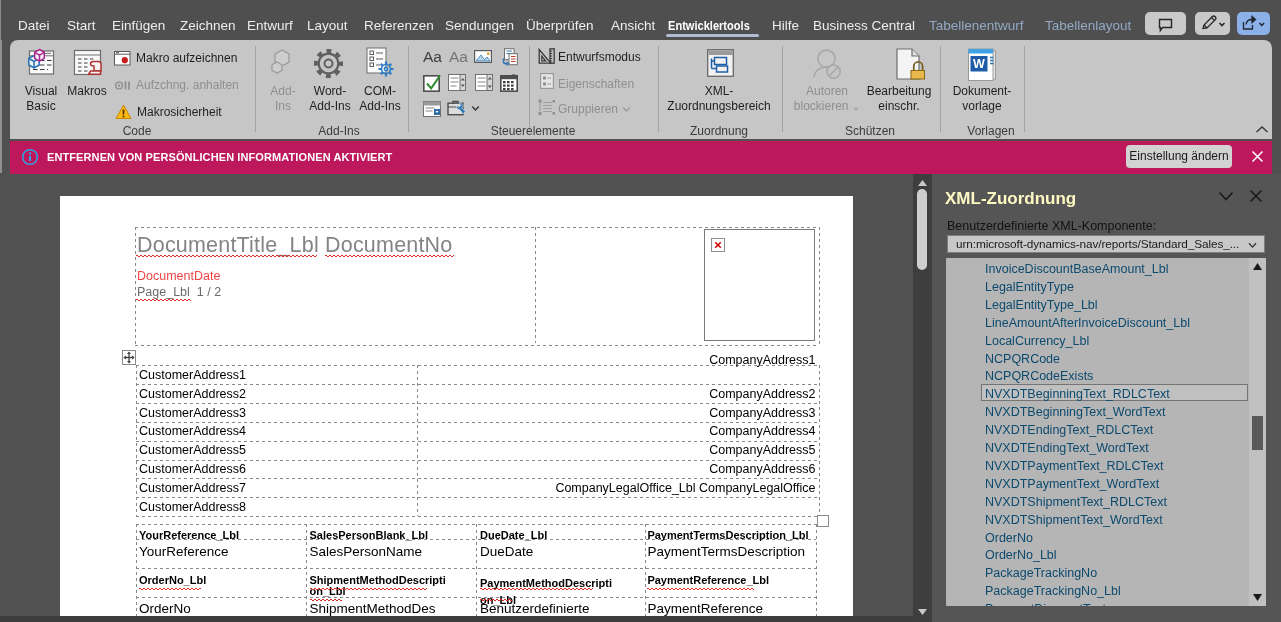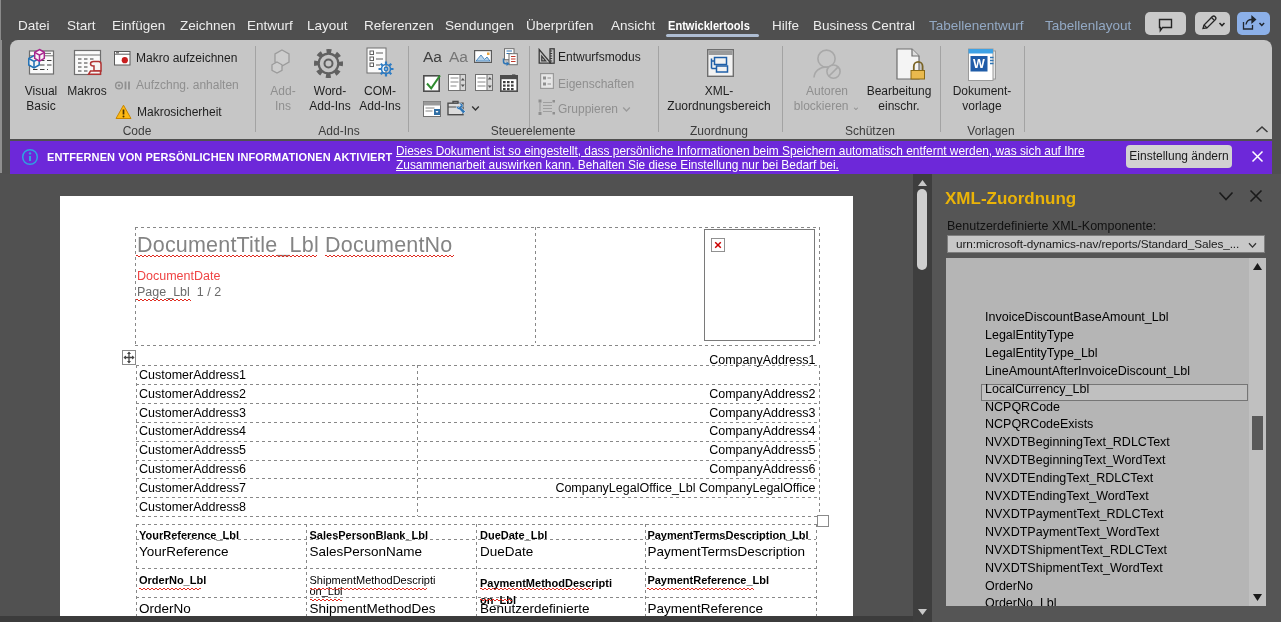--- a/index.html
+++ b/index.html
@@ -14,39 +14,39 @@
 
 #ribbon{position:absolute;left:10px;top:40px;width:1262px;height:99px;background:#c6c6c6;border-radius:8px 8px 0 0;}
 .glabel{position:absolute;top:84px;font-size:12px;color:#3c3c3c;text-align:center;transform:translateX(-50%);white-space:nowrap;}
 .gdiv{position:absolute;top:6px;height:86px;width:1px;background:#a3a3a3;}
 .biglabel{position:absolute;font-size:12px;color:#1f1f1f;text-align:center;transform:translateX(-50%);line-height:14.5px;white-space:nowrap;}
 .biglabel.dis{color:#8f8f8f;}
 .smtext{position:absolute;font-size:12px;color:#1f1f1f;white-space:nowrap;}
 .smtext.dis{color:#8f8f8f;}
 .icon{position:absolute;}
 
-#msgbar{position:absolute;left:10px;top:141px;width:1262px;height:44px;background:#6d28d9;border-radius:0 0 8px 8px;}
+#msgbar{position:absolute;left:10px;top:141px;width:1262px;height:44px;background:#be185d;border-radius:0 0 8px 8px;}
 #msgbar .strong{position:absolute;left:37px;top:9.5px;font-size:11px;font-weight:bold;color:#fff;letter-spacing:.1px;}
 #msgbar .lnk{position:absolute;left:386px;top:2.5px;font-size:11.9px;color:#fff;line-height:14px;text-decoration:underline;width:700px;}
 #msgbtn{position:absolute;left:1116px;top:4px;width:106px;height:23px;background:#d2d2d2;border-radius:4px;font-size:12px;color:#1a1a1a;text-align:center;line-height:23px;}
 
 #main{position:absolute;left:0;top:174px;width:1281px;height:448px;background:#515151;}
 #page{position:absolute;left:60px;top:22px;width:793px;height:419.5px;background:#fff;overflow:hidden;padding-left:6px;}
 .dashv{position:absolute;width:1px;background-image:linear-gradient(#888 58%, transparent 58%);background-size:1px 6px;}
 .dashh{position:absolute;height:1px;background-image:linear-gradient(90deg,#888 58%, transparent 58%);background-size:6px 1px;}
 .doctxt{position:absolute;color:#000;font-size:12.5px;white-space:nowrap;}
 .sq{position:absolute;height:4px;}
 
 #vscroll{position:absolute;left:913px;top:0px;width:19px;height:448px;background:#3e3e3e;}
 #pane{position:absolute;left:932px;top:0px;width:349px;height:448px;background:#555555;}
-#pane .title{position:absolute;left:13px;top:15px;font-size:17px;font-weight:bold;color:#eab308;}
+#pane .title{position:absolute;left:13px;top:15px;font-size:17px;font-weight:bold;color:#fef9c3;}
 #pane .lbl{position:absolute;left:15px;top:45px;font-size:12.5px;color:#111;}
 #dropd{position:absolute;left:15px;top:61px;width:318px;height:18px;background:#c8c8c8;border:1px solid #7e7e7e;font-size:11.8px;letter-spacing:-0.1px;color:#1a1a1a;line-height:16px;padding-left:8px;white-space:nowrap;overflow:hidden;}
 #xlist{position:absolute;left:14px;top:84px;width:320px;height:348px;background:#b5b5b5;overflow:hidden;}
-.xi{position:absolute;left:39px;font-size:12.5px;color:#000000;white-space:nowrap;margin-top:48px;}
+.xi{position:absolute;left:39px;font-size:12.5px;color:#0c4a6e;white-space:nowrap;}
 #xscroll{position:absolute;right:0;top:0;width:17px;height:348px;background:#c0c0c0;}
 </style></head>
 <body>
 <div id="app">
 <div id="menubar">
 <span class="mi" style="left:17px">Datei</span>
 <span class="mi" style="left:66px">Start</span>
 <span class="mi" style="left:111px">Einfügen</span>
 <span class="mi" style="left:179px">Zeichnen</span>
 <span class="mi" style="left:246px">Entwurf</span>
@@ -319,21 +319,20 @@
       </svg>
 </div>
 <div style="position:absolute;left:0;top:40px;width:1.5px;height:133px;background:#8f8f8f"></div>
 <div id="msgbar">
 <svg class="icon" style="left:11px;top:7px" width="18" height="18" viewBox="0 0 18 18">
 <circle cx="9" cy="9" r="7.3" fill="none" stroke="#2da4e0" stroke-width="1.5"></circle>
 <path d="M9 8v5" stroke="#2da4e0" stroke-width="2"></path>
         <circle cx="9" cy="5.4" r="1.2" fill="#2da4e0"></circle>
 </svg>
 <span class="strong">ENTFERNEN VON PERSÖNLICHEN INFORMATIONEN AKTIVIERT</span>
-<div class="lnk">Dieses Dokument ist so eingestellt, dass persönliche Informationen beim Speichern automatisch entfernt werden, was sich auf Ihre<br>Zusammenarbeit auswirken kann. Behalten Sie diese Einstellung nur bei Bedarf bei.</div>
 <div id="msgbtn">Einstellung ändern</div>
 <svg class="icon" style="left:1241px;top:9px" width="13" height="13" viewBox="0 0 13 13">
         <path d="M1.5 1.5l10 10M11.5 1.5l-10 10" stroke="#fff" stroke-width="1.5"></path>
       </svg>
 </div>
 <div id="main">
 <div id="page">
 <svg width="0" height="0" style="position:absolute">
           <defs>
 <pattern id="wv" width="4" height="4" patternUnits="userSpaceOnUse">
@@ -412,21 +411,21 @@
 <div class="dashv" style="left:756px;top:327.5px;height:92px"></div>
 <div class="doctxt" style="left:79px;top:333px;font-size:11px;font-weight:bold">YourReference_Lbl</div>
 <div class="doctxt" style="left:249.5px;top:333px;font-size:11px;font-weight:bold">SalesPersonBlank_Lbl</div>
 <div class="doctxt" style="left:420px;top:333px;font-size:11px;font-weight:bold">DueDate_Lbl</div>
 <div class="doctxt" style="left:587.4px;top:333px;font-size:11px;font-weight:bold">PaymentTermsDescription_Lbl</div>
 <div class="doctxt" style="left:79px;top:347.5px;font-size:13.5px">YourReference</div>
 <div class="doctxt" style="left:249.5px;top:347.5px;font-size:13.5px">SalesPersonName</div>
 <div class="doctxt" style="left:420px;top:347.5px;font-size:13.5px">DueDate</div>
 <div class="doctxt" style="left:587.4px;top:347.5px;font-size:13.5px">PaymentTermsDescription</div>
 <div class="doctxt" style="left:79px;top:378.5px;font-size:11px;font-weight:bold;line-height:11.5px">OrderNo_Lbl</div>
-<div class="doctxt" style="left:249.5px;top:378.5px;font-size:11px;font-weight:normal;line-height:11.5px">ShipmentMethodDescripti<br>on_Lbl</div>
+<div class="doctxt" style="left:249.5px;top:378.5px;font-size:11px;font-weight:bold;line-height:11.5px">ShipmentMethodDescripti<br>on_Lbl</div>
 <div class="doctxt" style="left:420px;top:378.5px;font-size:11px;font-weight:bold;line-height:17px">PaymentMethodDescripti<br>on_Lbl</div>
 <div class="doctxt" style="left:587.4px;top:378.5px;font-size:11px;font-weight:bold;line-height:11.5px">PaymentReference_Lbl</div>
 <svg class="sq" style="left:79px;top:389.5px" width="62" height="4">
           <rect width="62" height="4" fill="url(#wv)"></rect>
         </svg>
 <svg class="sq" style="left:249.5px;top:389.5px" width="117" height="4">
           <rect width="117" height="4" fill="url(#wv)"></rect>
         </svg>
 <svg class="sq" style="left:249.5px;top:401px" width="32" height="4">
           <rect width="32" height="4" fill="url(#wv)"></rect>

